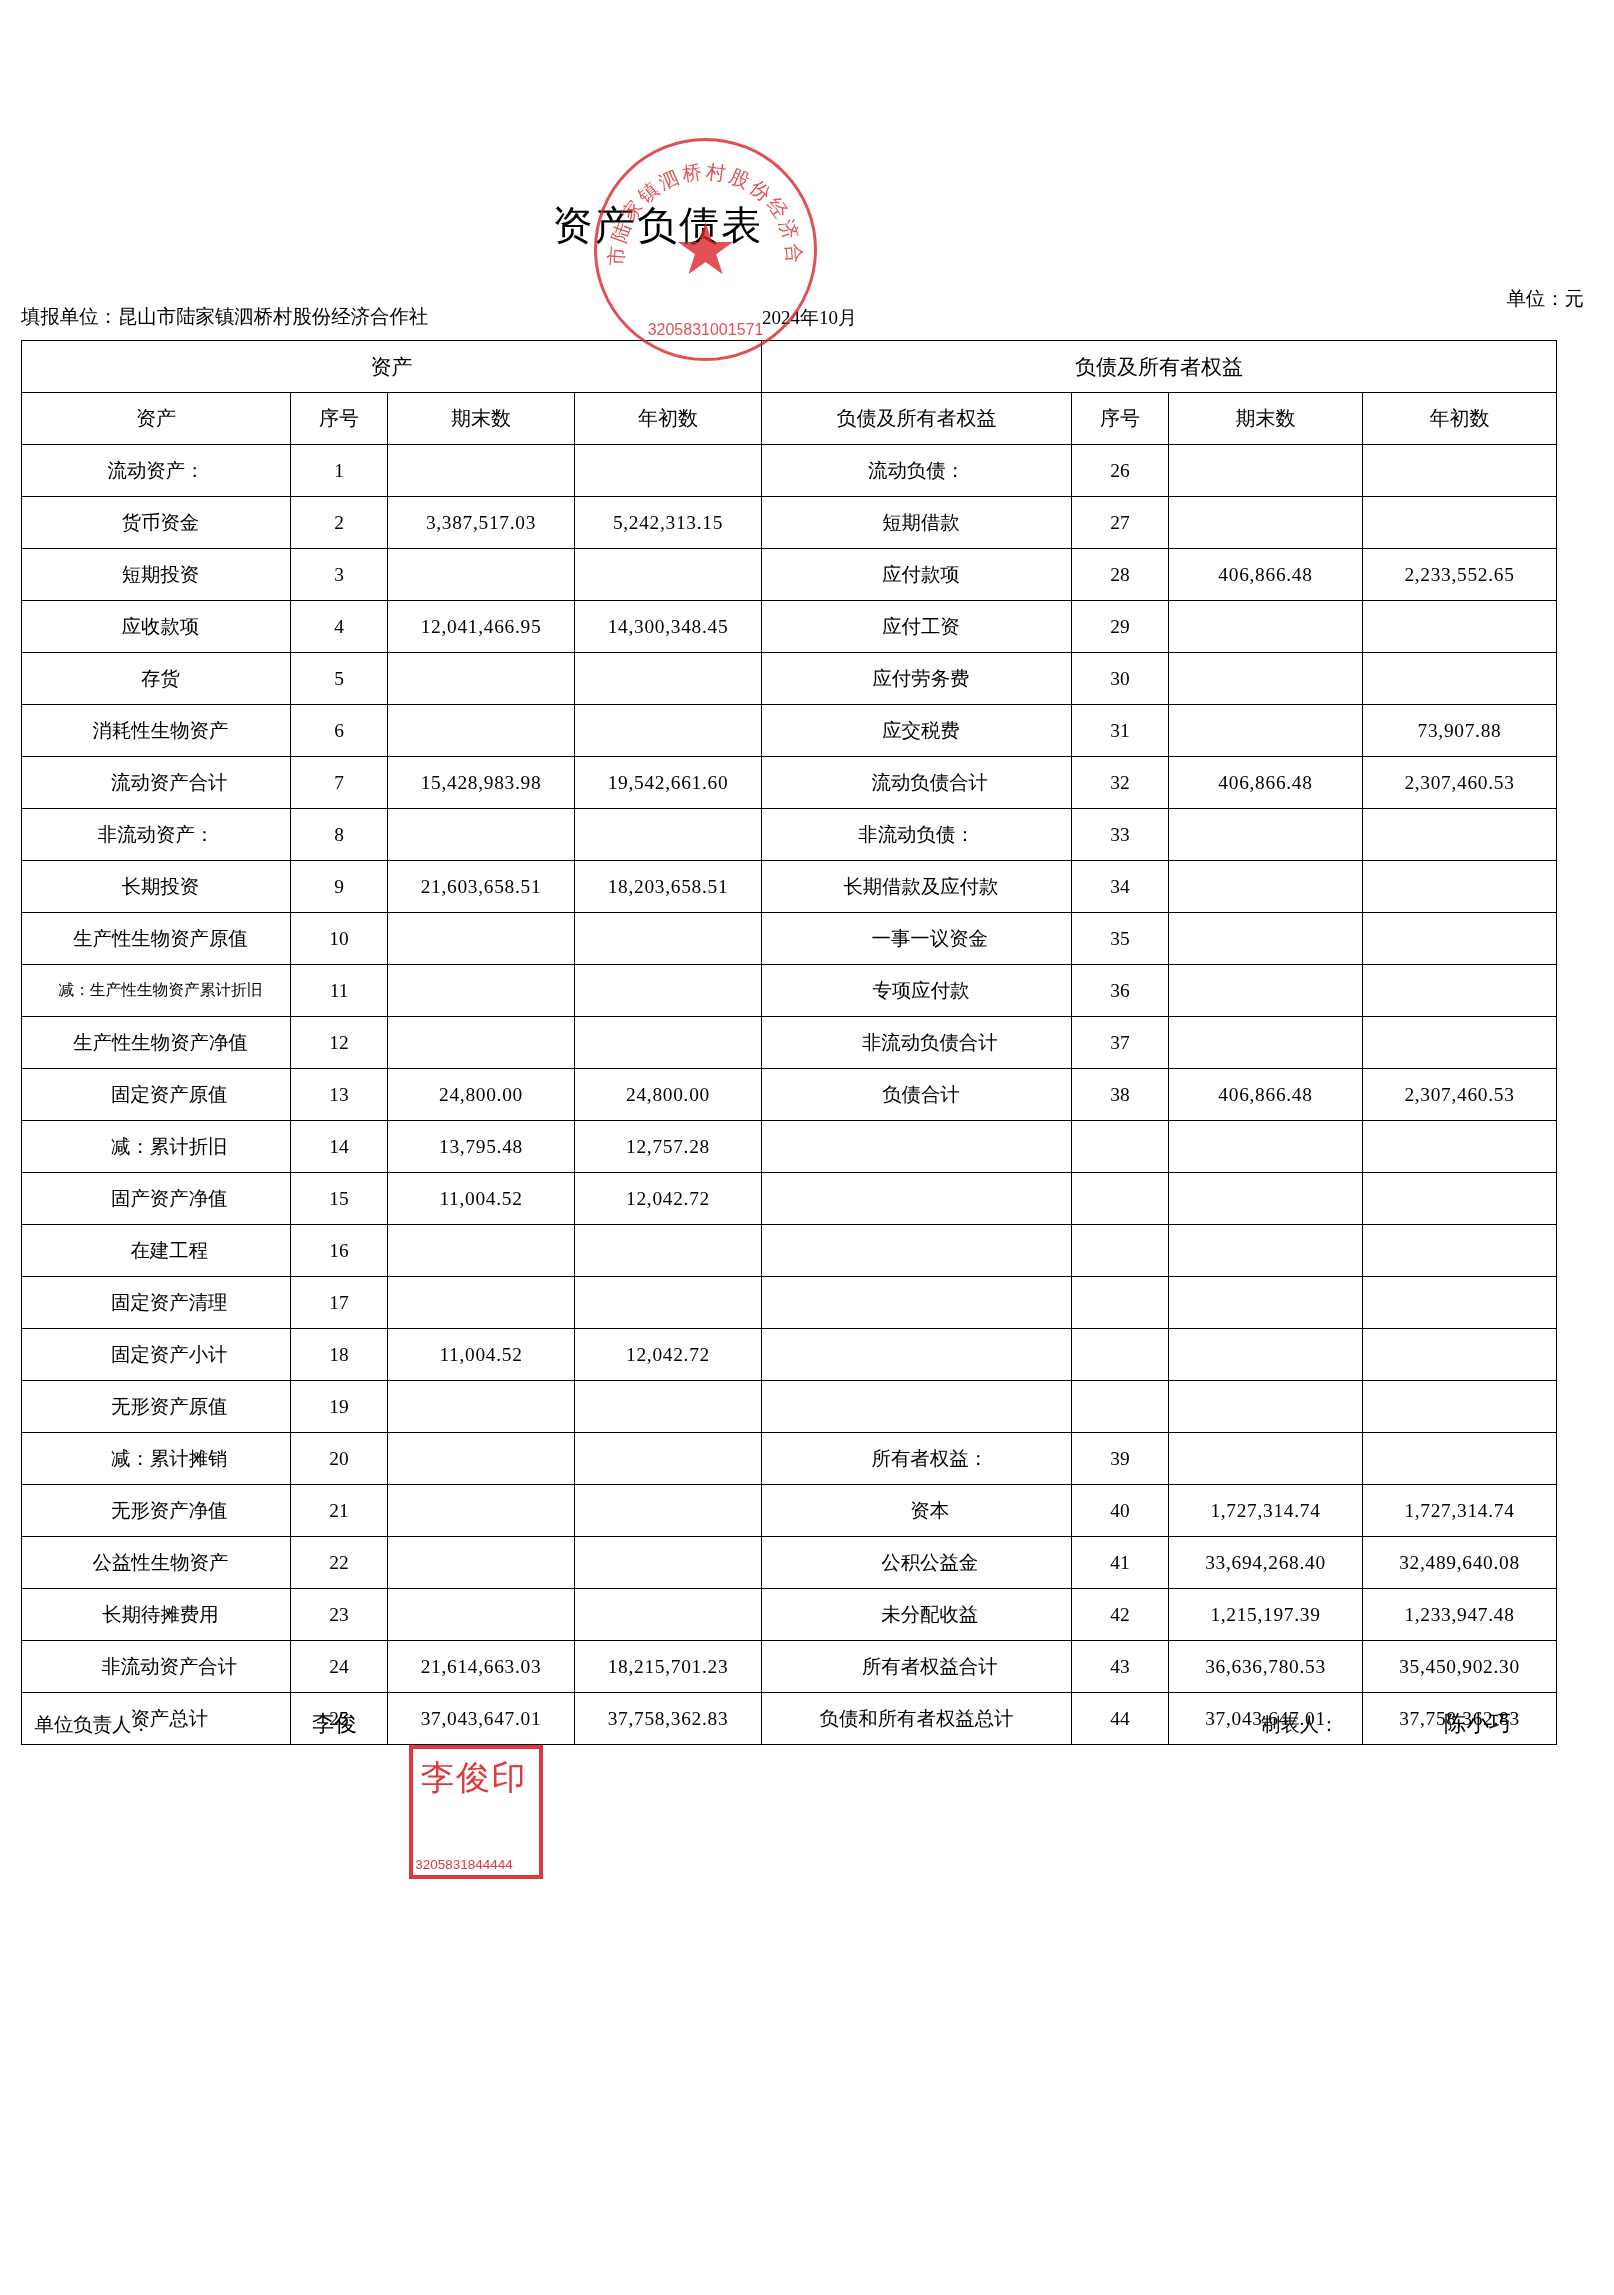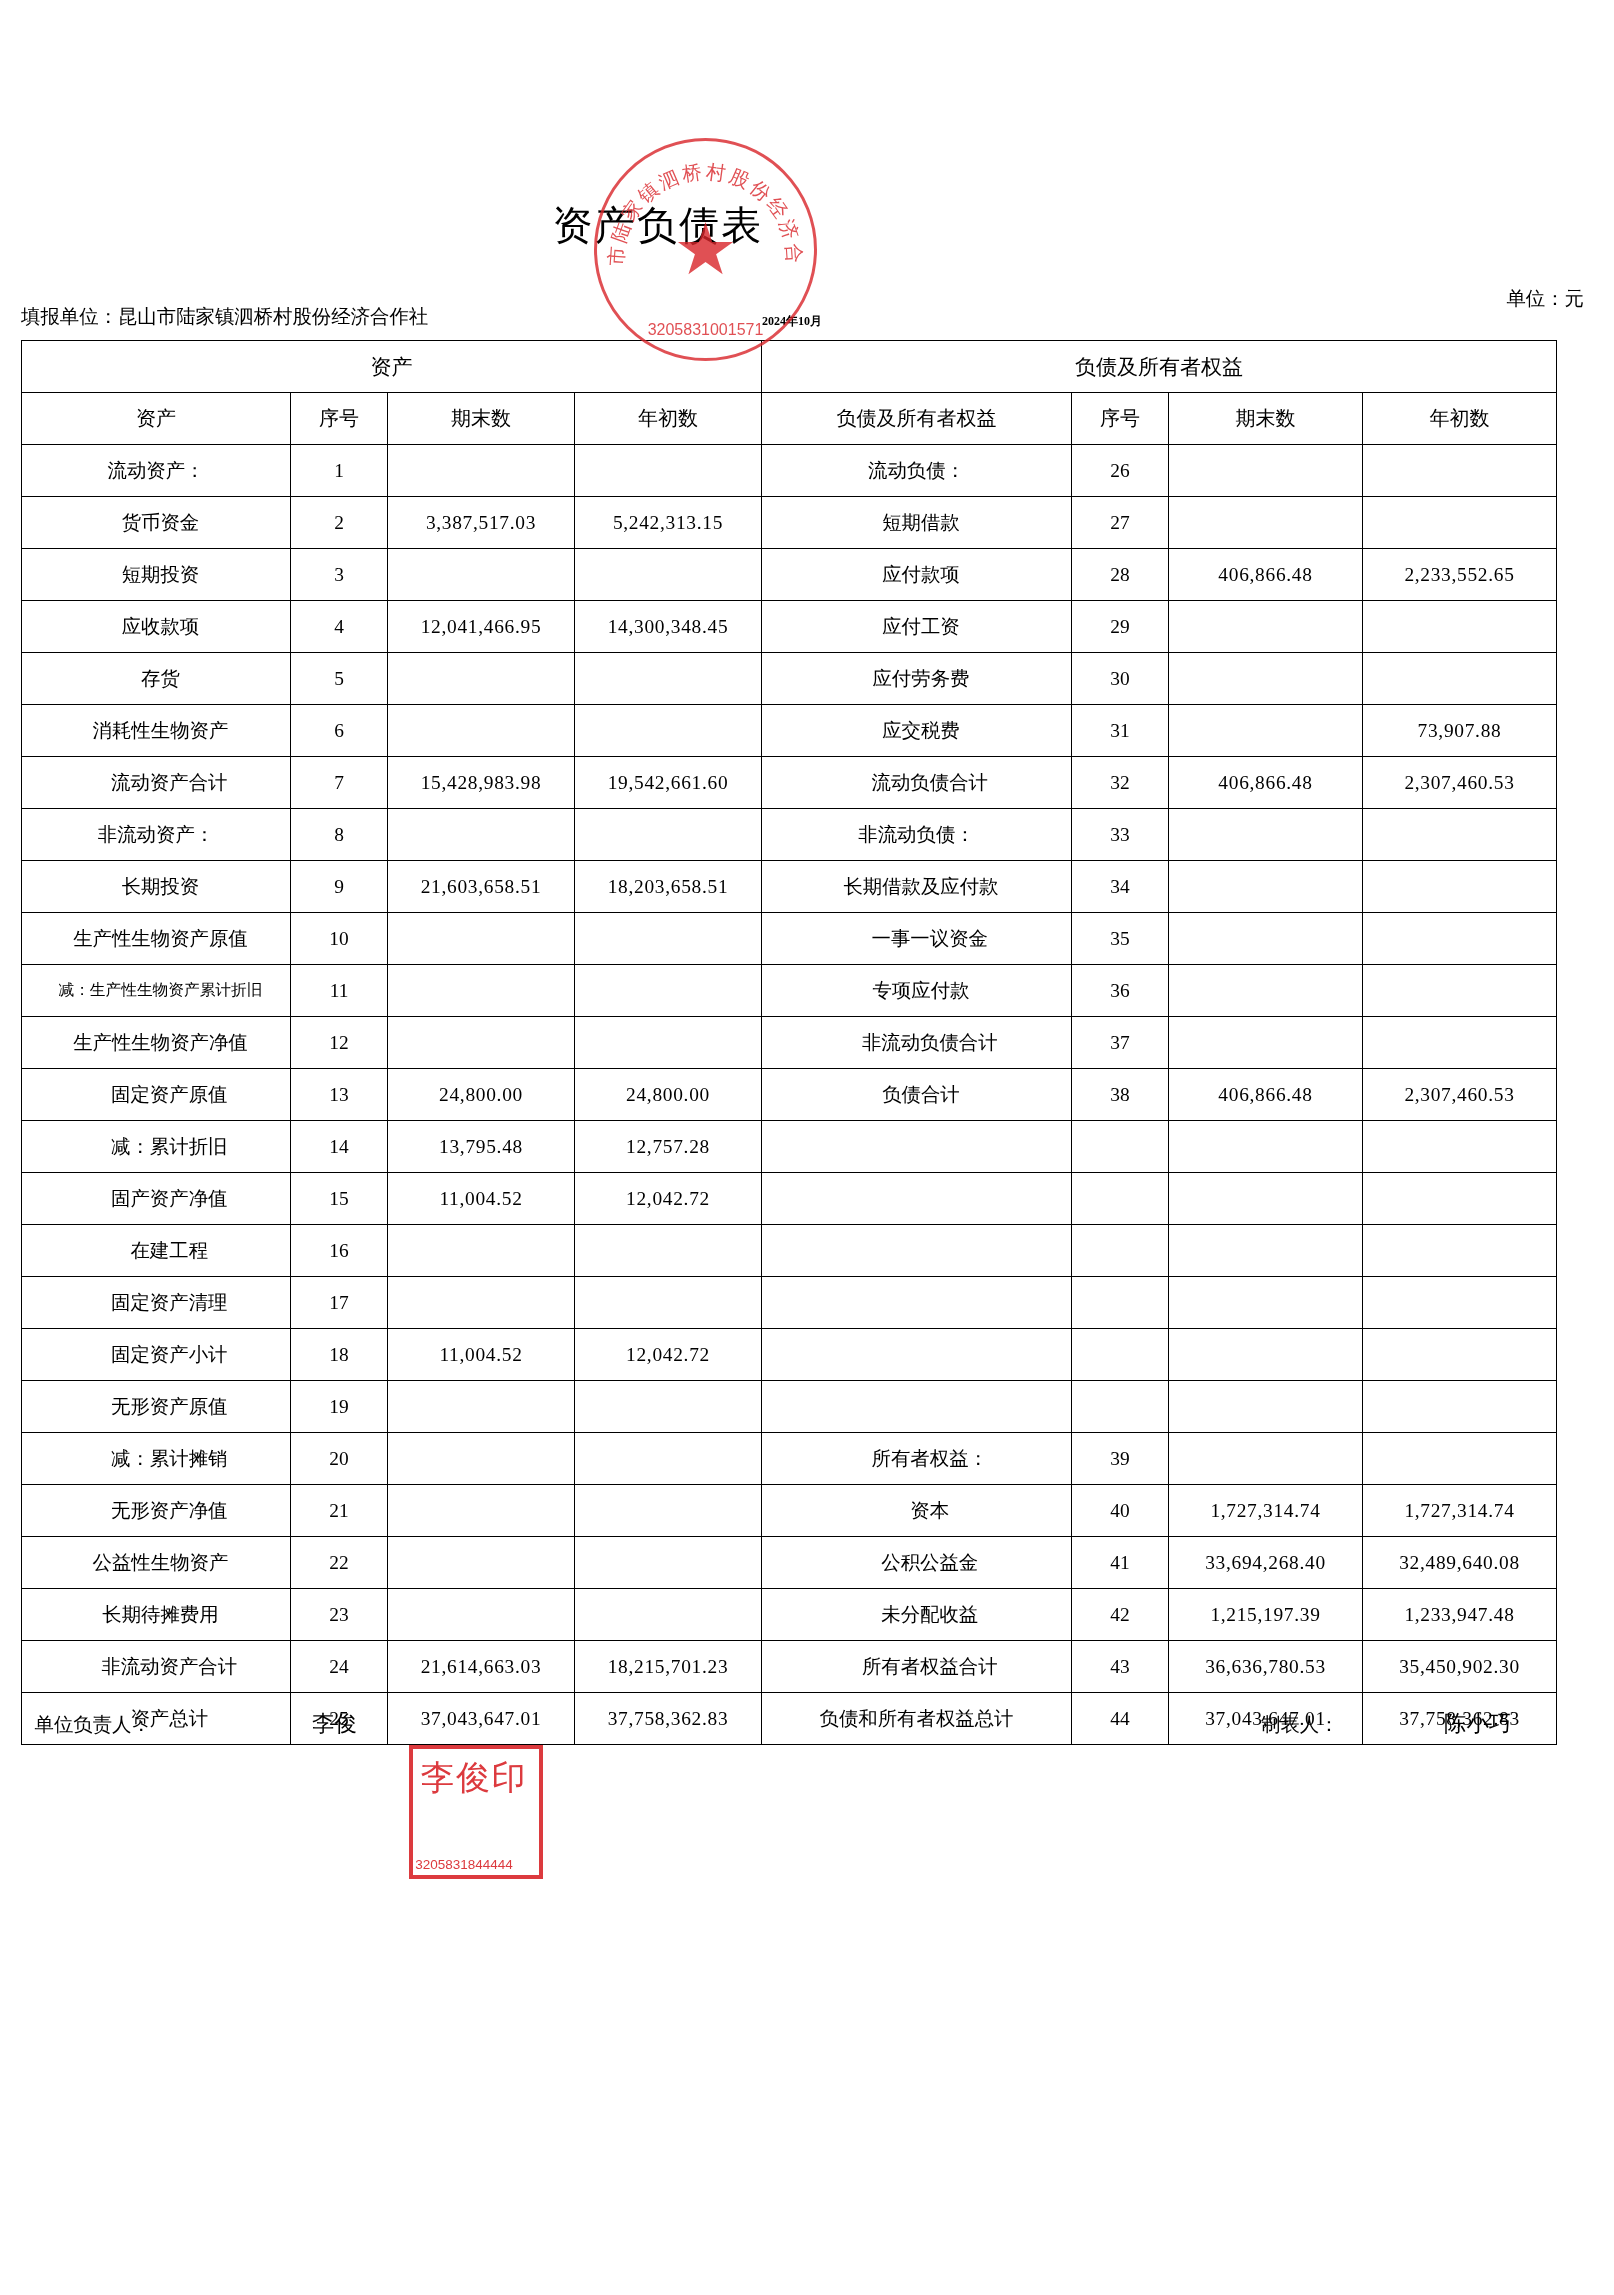--- a/index.html
+++ b/index.html
@@ -33,24 +33,23 @@
   }
   .subhead {
     position: absolute;
     font-size: 19.4px;
   }
   .subhead.unit-left {
     top: 303px;
     left: 21px;
   }
   .subhead.period {
-    top: 313px;
+    top: 305px;
     left: 762px;
-    font-size: 12px;
-    font-weight: bold;
+    font-size: 19px;
   }
   .subhead.unit-right {
     top: 285px;
     right: 30px;
   }
 
   table.bs {
     position: absolute;
     top: 340px;
     left: 21px;

